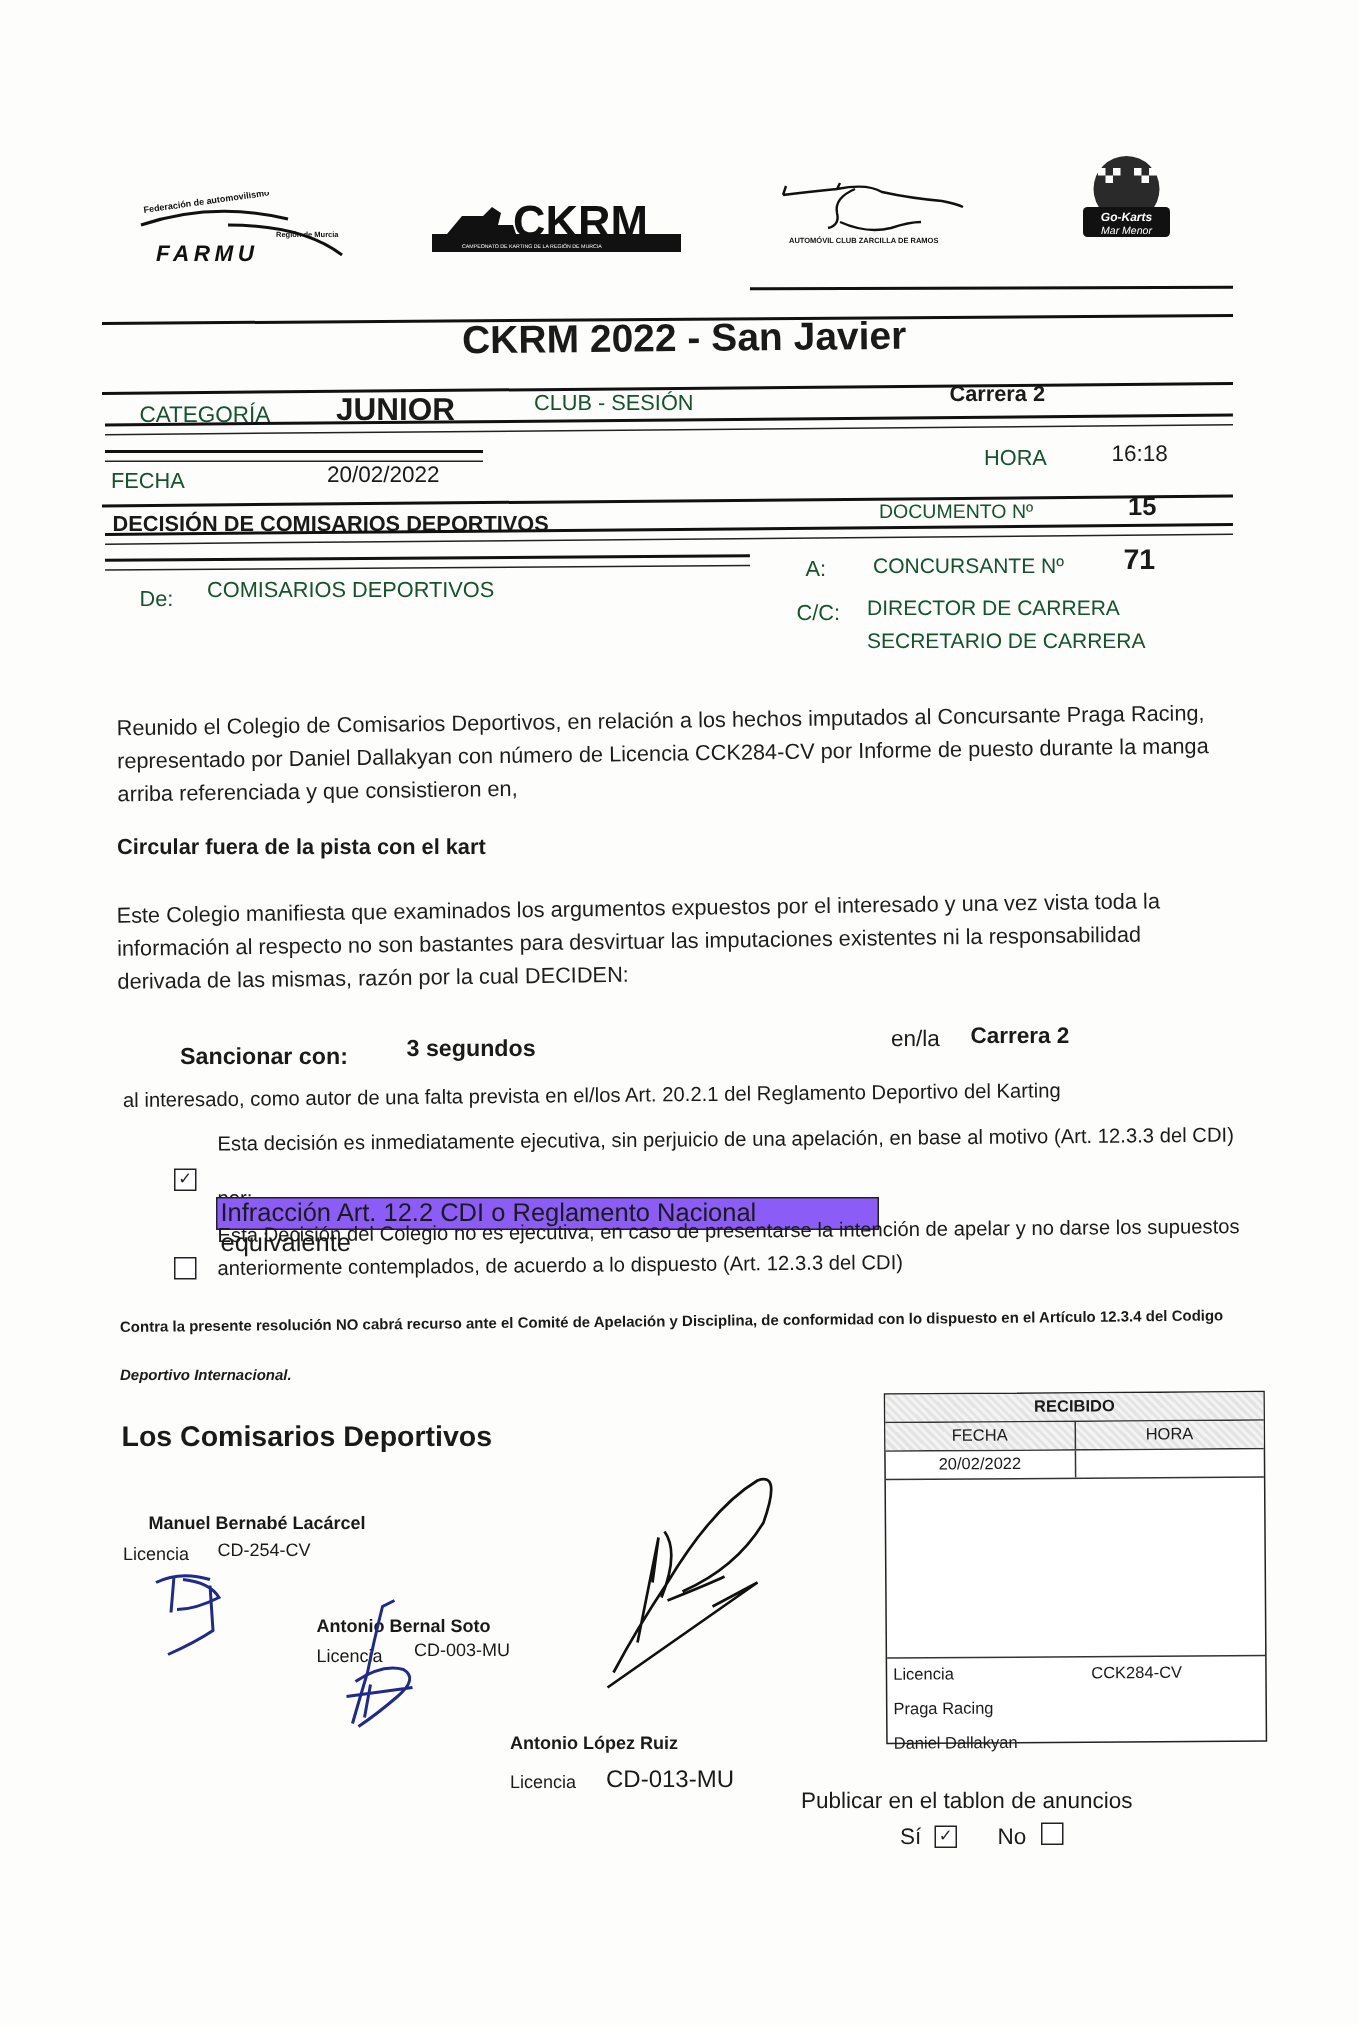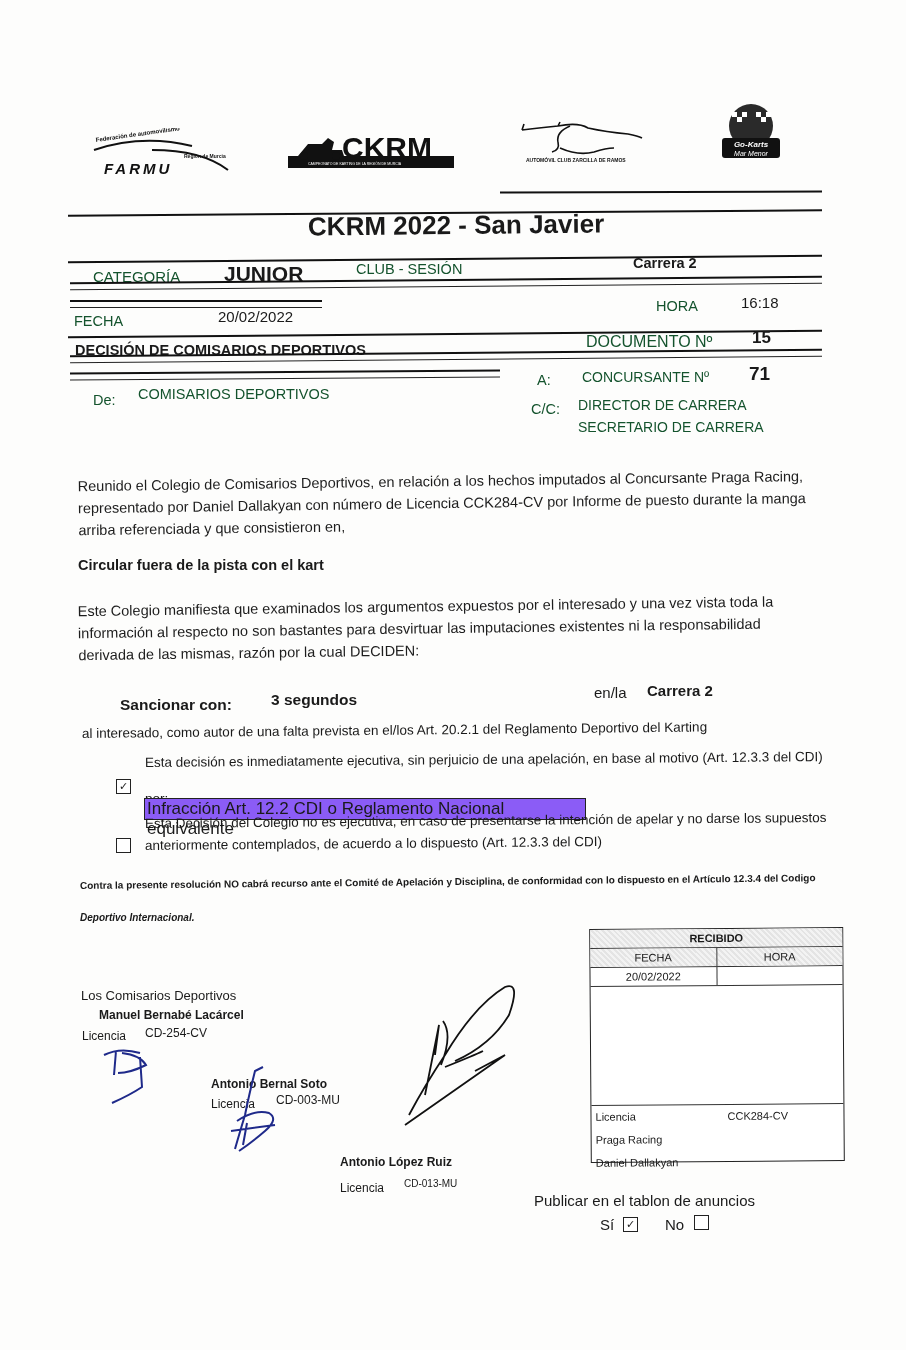--- a/index.html
+++ b/index.html
@@ -110,21 +110,21 @@
 <div class="double" style="left:70px; top:279px; width:752px; transform:rotate(-0.5deg);"></div>
 <div class="double" style="left:70px; top:300px; width:252px;"></div>
 
 <div class="abs label" style="left:656px; top:298px; font-size:14.5px;">HORA</div>
 <div class="abs" style="left:741px; top:294px; font-size:15px;">16:18</div>
 <div class="abs label" style="left:74px; top:313px; font-size:14.5px;">FECHA</div>
 <div class="abs" style="left:218px; top:308px; font-size:15px;">20/02/2022</div>
 
 <div class="rule" style="left:68px; top:333px; width:754px; transform:rotate(-0.5deg);"></div>
 
-<div class="abs label" style="left:586px; top:333px; font-size:16px;">DOCUMENTO Nº</div>
+<div class="abs label" style="left:586px; top:333px; font-size:13px;">DOCUMENTO Nº</div>
 <div class="abs value-bold" style="left:752px; top:328px; font-size:17px;">15</div>
 <div class="abs value-bold" style="left:75px; top:342px; font-size:14.5px;">DECISIÓN DE COMISARIOS DEPORTIVOS</div>
 
 <div class="double" style="left:70px; top:352px; width:752px; transform:rotate(-0.5deg);"></div>
 <div class="double" style="left:70px; top:371px; width:430px; transform:rotate(-0.4deg);"></div>
 
 <div class="abs label" style="left:537px; top:372px; font-size:14.5px;">A:</div>
 <div class="abs label" style="left:582px; top:369px; font-size:14px;">CONCURSANTE Nº</div>
 <div class="abs value-bold" style="left:749px; top:363px; font-size:19px;">71</div>
 <div class="abs label" style="left:93px; top:392px; font-size:14.5px;">De:</div>
@@ -159,33 +159,33 @@
 <div class="abs" style="left:145px; top:791px; font-size:13.5px;">por:</div>
 <div class="boxed-reason">Infracción Art. 12.2 CDI o Reglamento Nacional equivalente</div>
 
 <div class="checkbox" style="left:116px; top:838px;"></div>
 <div class="abs" style="left:145px; top:816px; font-size:13.5px; transform:rotate(-0.5deg); transform-origin:left;">Esta Decisión del Colegio no es ejecutiva, en caso de presentarse la intención de apelar y no darse los supuestos</div>
 <div class="abs" style="left:145px; top:838px; font-size:13.5px; transform:rotate(-0.5deg); transform-origin:left;">anteriormente contemplados, de acuerdo a lo dispuesto (Art. 12.3.3 del CDI)</div>
 
 <div class="abs value-bold" style="left:80px; top:880px; font-size:10px; transform:rotate(-0.6deg); transform-origin:left;">Contra la presente resolución NO cabrá recurso ante el Comité de Apelación y Disciplina, de conformidad con lo dispuesto en el Artículo 12.3.4 del Codigo</div>
 <div class="abs value-bold" style="left:80px; top:912px; font-size:10px;font-style:italic;">Deportivo Internacional.</div>
 
-<div class="abs" style="left:81px; top:988px; font-size:13px;">Los Comisarios Deportivos</div>
+<div class="abs" style="left:81px; top:948px; font-size:19px;font-weight:bold;">Los Comisarios Deportivos</div>
 
 <div class="abs value-bold" style="left:74px; top:1008px; font-size:12px;margin-left:25px;">Manuel Bernabé Lacárcel</div>
 <div class="abs" style="left:82px; top:1029px; font-size:12px;">Licencia</div>
 <div class="abs" style="left:145px; top:1026px; font-size:12px;">CD-254-CV</div>
 
 <div class="abs value-bold" style="left:211px; top:1077px; font-size:12px;">Antonio Bernal Soto</div>
 <div class="abs" style="left:211px; top:1097px; font-size:12px;">Licencia</div>
 <div class="abs" style="left:276px; top:1093px; font-size:12px;">CD-003-MU</div>
 
 <div class="abs value-bold" style="left:340px; top:1155px; font-size:12px;">Antonio López Ruiz</div>
 <div class="abs" style="left:340px; top:1181px; font-size:12px;">Licencia</div>
-<div class="abs" style="left:404px; top:1178px; font-size:10px;">CD-013-MU</div>
+<div class="abs" style="left:404px; top:1178px; font-size:16px;">CD-013-MU</div>
 
 <svg class="sig" style="left:100px; top:1045px;" width="70" height="60">
   <path d="M4 10 Q20 2 40 8 M16 6 L14 30 M22 8 Q40 10 46 20 Q30 28 18 28 M40 12 L42 42 Q30 50 12 58" stroke="#1f2a8a" stroke-width="2" fill="none"></path>
 </svg>
 <svg class="sig" style="left:225px; top:1065px;" width="70" height="92">
   <path d="M38 2 L30 6 Q24 30 20 50 Q14 70 10 84 M12 56 Q30 44 44 48 Q54 54 40 66 Q26 78 14 86 M22 58 L18 80 M6 66 L50 60" stroke="#1f2a8a" stroke-width="2" fill="none"></path>
 </svg>
 <svg class="sig" style="left:395px; top:975px;" width="130" height="160">
   <path d="M14 140 Q30 110 50 80 Q80 30 110 12 Q126 6 114 40 Q96 70 60 86 M40 80 L44 50 L30 120 M48 46 Q58 60 46 90 M50 92 Q80 80 88 76 M10 150 L110 80 L80 96" stroke="#111" stroke-width="1.8" fill="none"></path>
 </svg>

